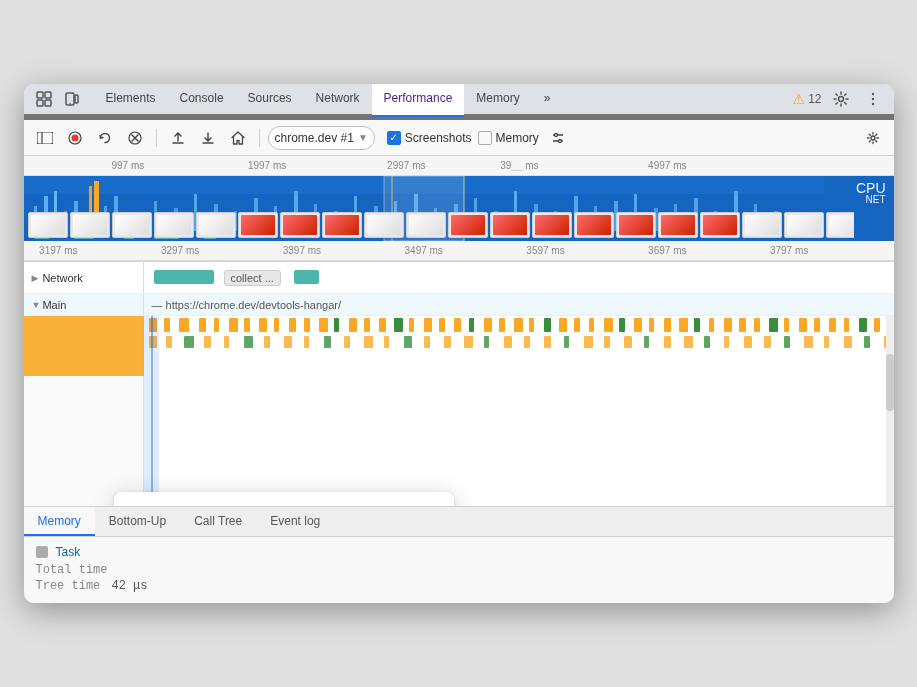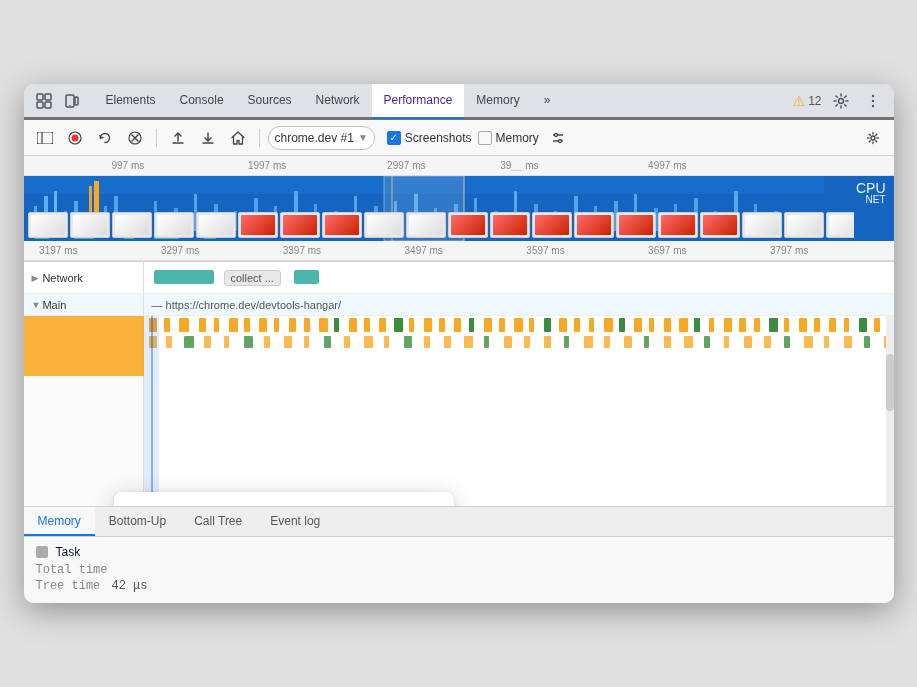--- a/index.html
+++ b/index.html
@@ -21,21 +21,21 @@
       position: relative;
     }
 
     
     .tab-bar {
       display: flex;
       align-items: center;
       background: #dee1e6;
       padding: 0 8px;
       height: 36px;
-      border-bottom: 3px solid #737373;
+      border-bottom: 6px solid #737373;
       gap: 2px;
     }
     .tab-bar-left {
       display: flex;
       align-items: center;
       gap: 4px;
       margin-right: 8px;
     }
     .tab-bar-left .icon-btn {
       width: 24px; height: 24px;
@@ -766,21 +766,21 @@
   <div class="bottom-panel">
     <div class="bottom-tabs">
       <div class="bottom-tab active">Memory</div>
       <div class="bottom-tab">Bottom-Up</div>
       <div class="bottom-tab">Call Tree</div>
       <div class="bottom-tab">Event log</div>
     </div>
     <div class="bottom-content">
       <div class="task-row">
         <div class="task-icon"></div>
-        <span style="font-size:12px; color:#0f172a;">Task</span>
+        <span style="font-size:12px; color:#0369a1;">Task</span>
       </div>
       <div class="stat-row">
         <span class="label">Total time</span>
         <span></span>
       </div>
       <div class="stat-row">
         <span class="label">Tree time</span>
         <span>42 μs</span>
       </div>
     </div>

